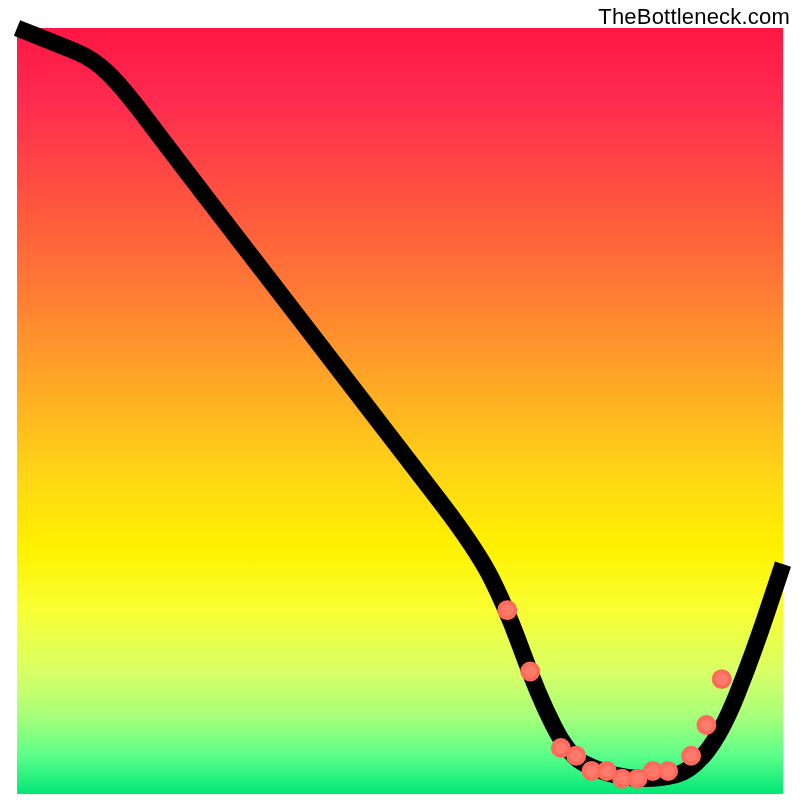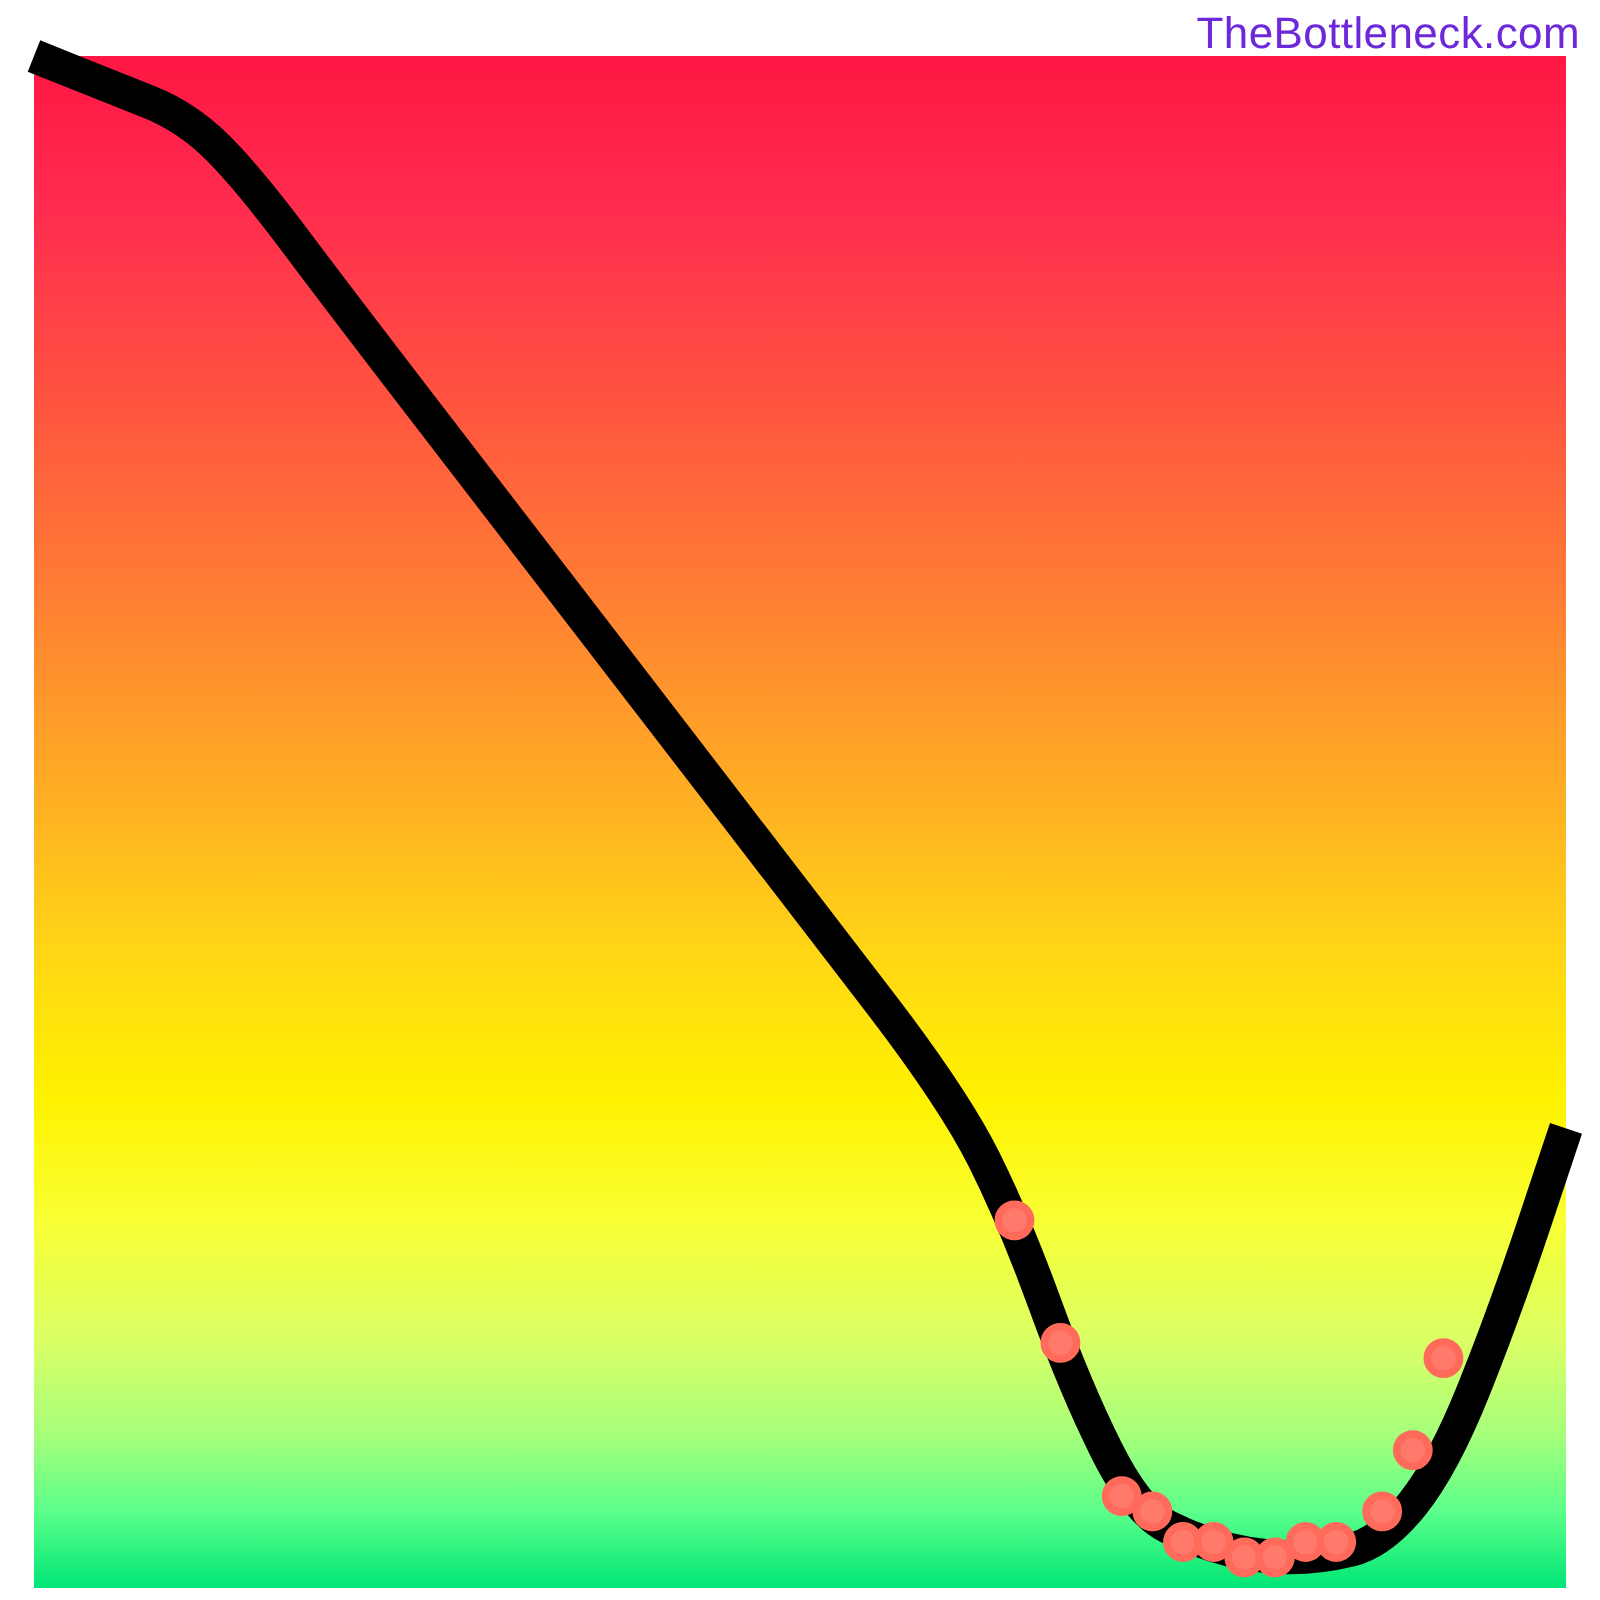--- a/index.html
+++ b/index.html
@@ -8,21 +8,21 @@
     position: relative;
     width: 800px;
     height: 800px;
   }
   .watermark {
     position: absolute;
     top: 4px;
     right: 10px;
     font-family: Arial, Helvetica, sans-serif;
     font-size: 22px;
-    color: #6d28d9;
+    color: #000000;
     font-weight: 500;
     letter-spacing: 0.2px;
   }
   .plot-area {
     position: absolute;
     left: 17px;
     top: 28px;
     width: 766px;
     height: 766px;
   }

